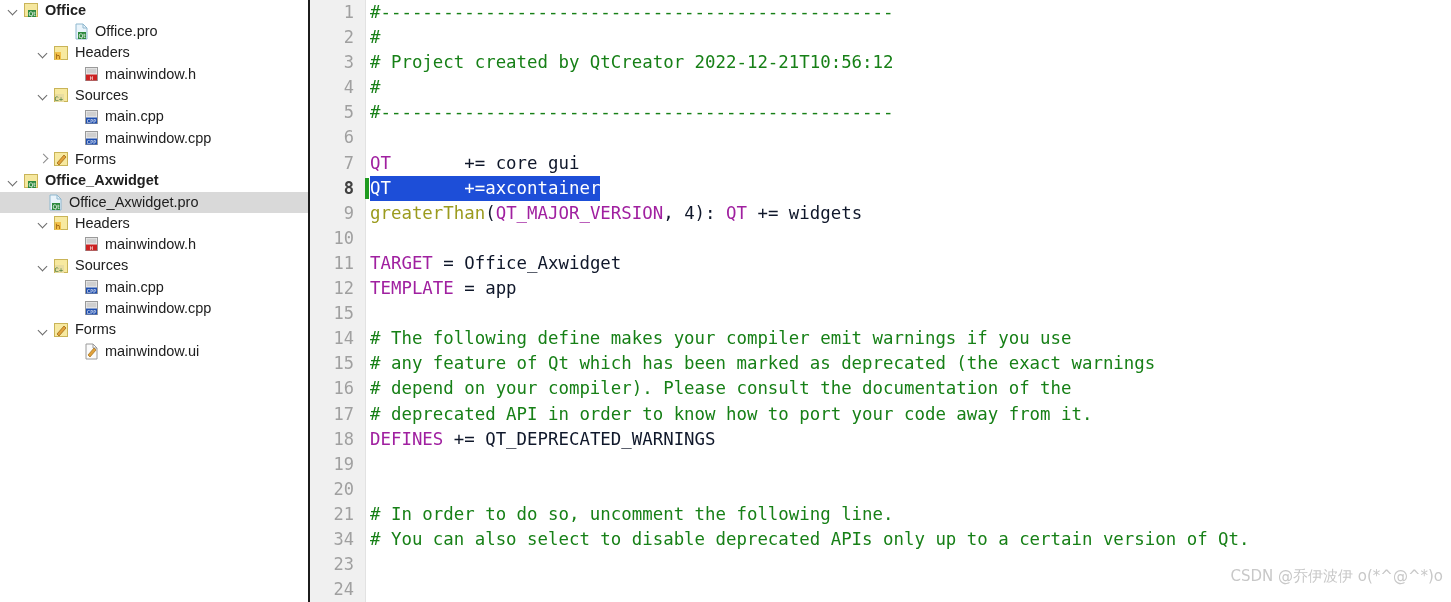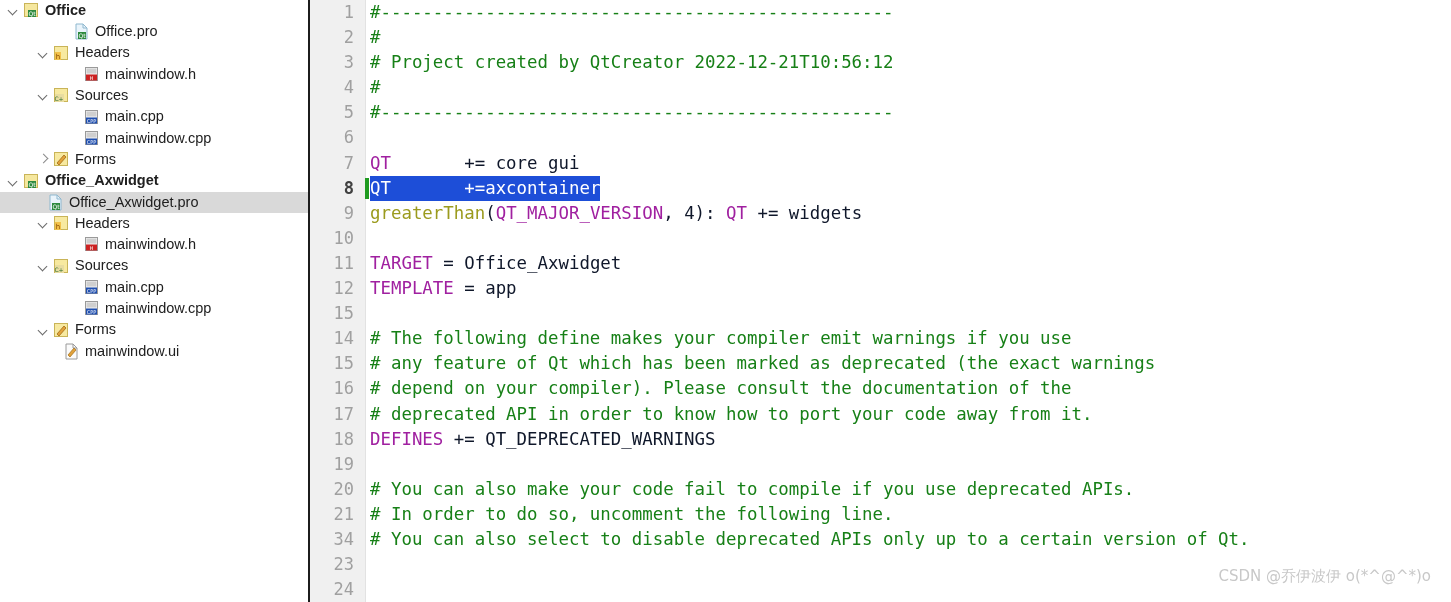--- a/index.html
+++ b/index.html
@@ -137,21 +137,21 @@
   .tok-func    { color: #9b9b1e; }
   .tok-plain   { color: #0f172a; }
   .sel {
     background: #1d4ed8;
     color: #ffffff;
   }
   .sel .tok-var, .sel .tok-plain, .sel .tok-comment, .sel .tok-func { color: #ffffff; }
 
   #watermark {
     position: absolute;
-    right: 20px;
+    right: 8px;
     bottom: 16px;
     font-family: "DejaVu Sans", sans-serif;
     font-size: 15px;
     color: #c8c8c8;
     white-space: nowrap;
     pointer-events: none;
   }
 </style>
 </head>
 <body>
@@ -334,21 +334,21 @@
       <div class="tree-row" style="padding-left:38px">
         <span class="chevron down"></span>
         <span class="ticon">
           <svg width="17" height="17" viewBox="0 0 17 17">
             <rect x="1.5" y="1.5" width="13" height="13" fill="#f7e9a0" stroke="#c9b458" stroke-width="1"></rect>
             <path d="M4 12 l7 -8 l2 2 l-7 8 z" fill="#e2a23a" stroke="#a06b17" stroke-width="0.8"></path>
           </svg>
         </span>
         <span class="row-label">Forms</span>
       </div>
-      <div class="tree-row" style="padding-left:48px">
+      <div class="tree-row" style="padding-left:68px">
         <span class="chevron none"></span>
         <span class="ticon">
           <svg width="17" height="17" viewBox="0 0 17 17">
             <path d="M3 1 h7 l4 4 v11 h-11 z" fill="#fbfbfb" stroke="#9a9a9a" stroke-width="1"></path>
             <path d="M10 1 v4 h4" fill="none" stroke="#9a9a9a" stroke-width="1"></path>
             <path d="M5 12 l6 -7 l2 2 l-6 7 z" fill="#e2a23a" stroke="#a06b17" stroke-width="0.7"></path>
           </svg>
         </span>
         <span class="row-label">mainwindow.ui</span>
       </div>
@@ -371,21 +371,21 @@
         <div class="code-line"><span class="lineno">10</span><span class="code-text"></span></div>
         <div class="code-line"><span class="lineno">11</span><span class="code-text"><span class="tok-var">TARGET</span><span class="tok-plain"> = Office_Axwidget</span></span></div>
         <div class="code-line"><span class="lineno">12</span><span class="code-text"><span class="tok-var">TEMPLATE</span><span class="tok-plain"> = app</span></span></div>
         <div class="code-line"><span class="lineno">15</span><span class="code-text"></span></div>
         <div class="code-line"><span class="lineno">14</span><span class="code-text"><span class="tok-comment"># The following define makes your compiler emit warnings if you use</span></span></div>
         <div class="code-line"><span class="lineno">15</span><span class="code-text"><span class="tok-comment"># any feature of Qt which has been marked as deprecated (the exact warnings</span></span></div>
         <div class="code-line"><span class="lineno">16</span><span class="code-text"><span class="tok-comment"># depend on your compiler). Please consult the documentation of the</span></span></div>
         <div class="code-line"><span class="lineno">17</span><span class="code-text"><span class="tok-comment"># deprecated API in order to know how to port your code away from it.</span></span></div>
         <div class="code-line"><span class="lineno">18</span><span class="code-text"><span class="tok-var">DEFINES</span><span class="tok-plain"> += QT_DEPRECATED_WARNINGS</span></span></div>
         <div class="code-line"><span class="lineno">19</span><span class="code-text"></span></div>
-        <div class="code-line"><span class="lineno">20</span><span class="code-text"><span class="tok-comment"># You can also make your code fail to compile if you use deprecated APIs.</span></span></div>
+        <div class="code-line"><span class="lineno">20</span></div>
         <div class="code-line"><span class="lineno">21</span><span class="code-text"><span class="tok-comment"># In order to do so, uncomment the following line.</span></span></div>
         <div class="code-line"><span class="lineno">34</span><span class="code-text"><span class="tok-comment"># You can also select to disable deprecated APIs only up to a certain version of Qt.</span></span></div>
         <div class="code-line"><span class="lineno">23</span></div>
         <div class="code-line"><span class="lineno">24</span><span class="code-text"></span></div>
       </div>
     <div id="watermark">CSDN @乔伊波伊 o(*^@^*)o</div>
   </div>
 
 </div>
 

